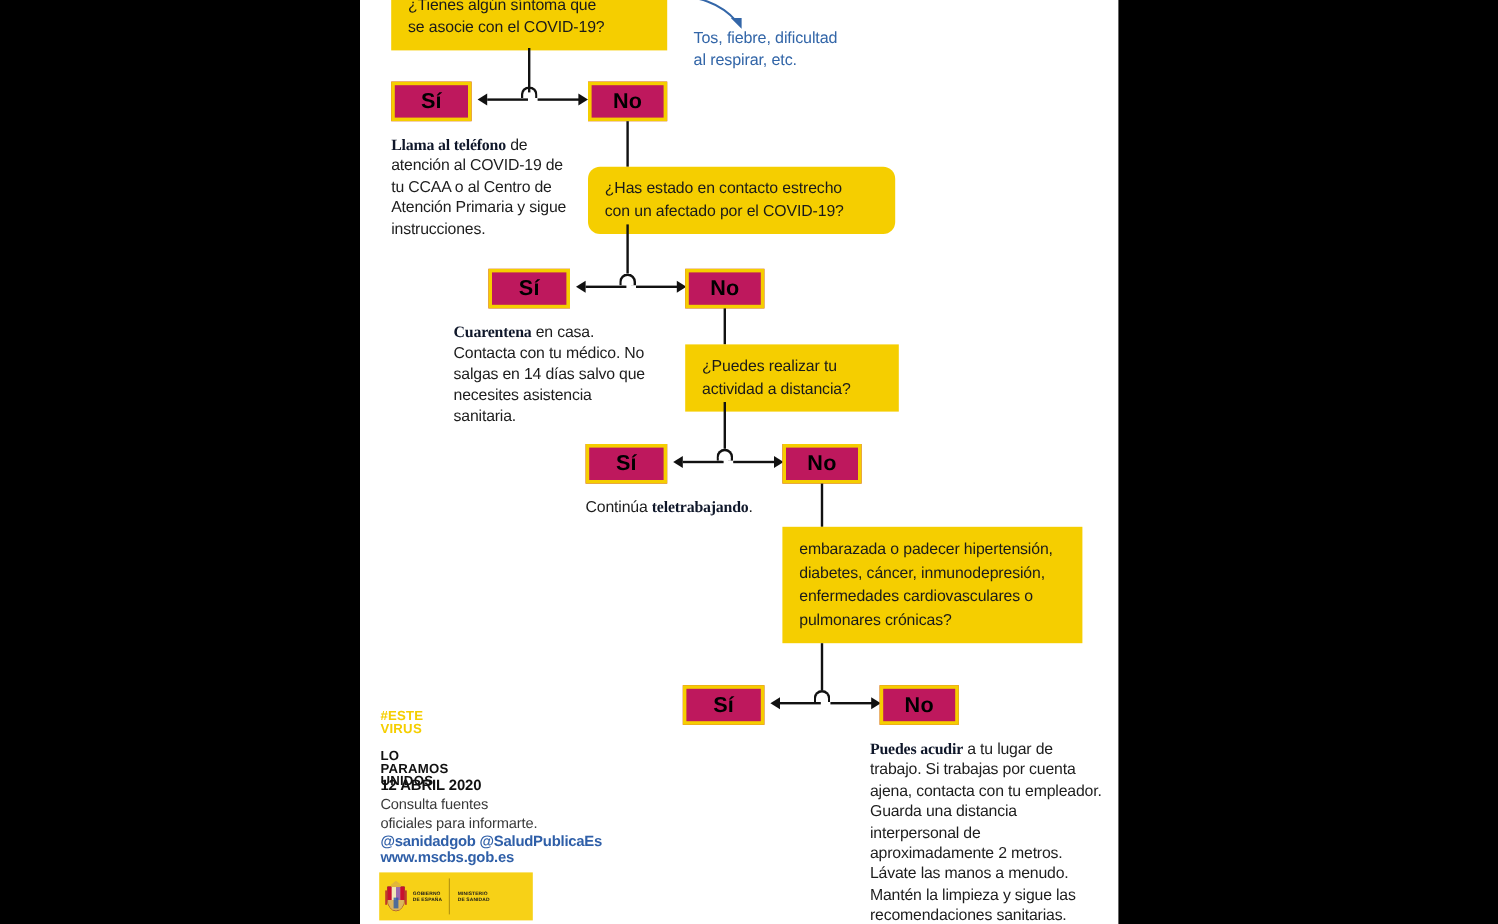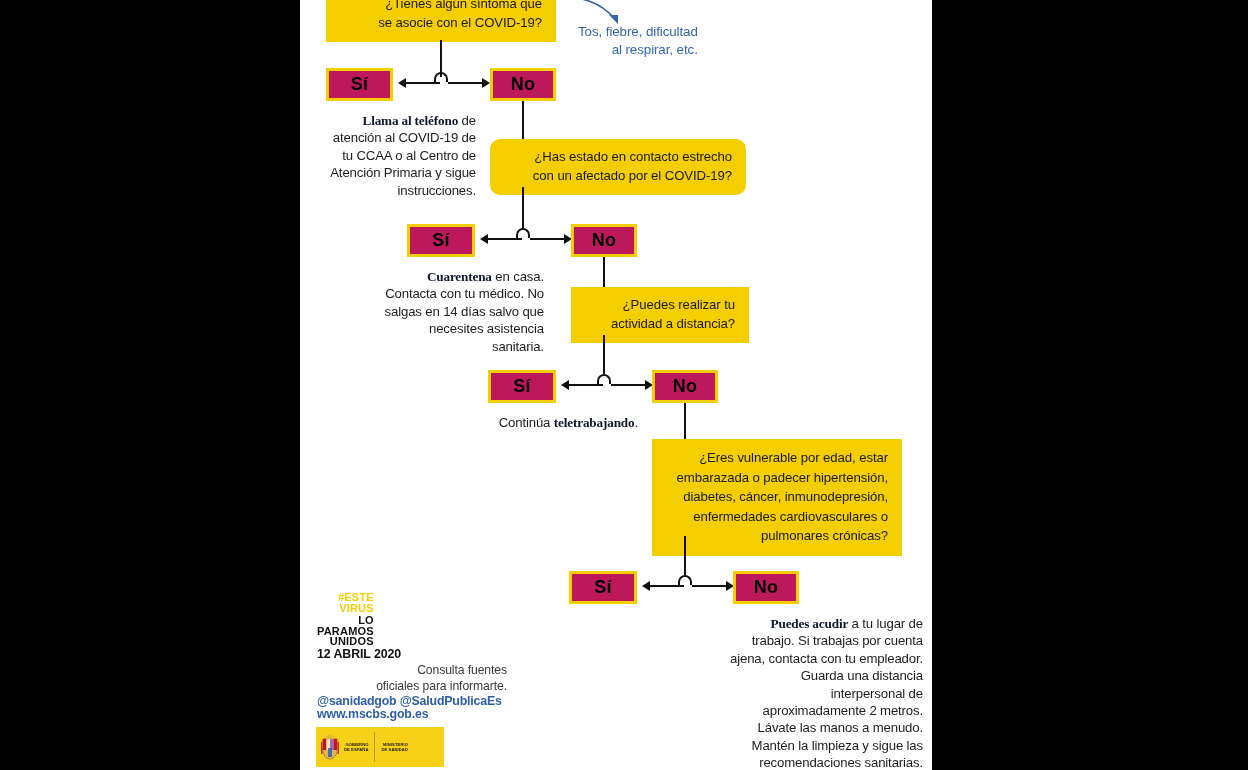--- a/index.html
+++ b/index.html
@@ -14,21 +14,20 @@
     width: 1248px; height: 770px;
     background: #000;
   }
   
   #canvas {
     position: absolute;
     left: 300px; top: 0;
     width: 632px; height: 770px;
     background: #ffffff;
     overflow: hidden;
-    text-align: right;
   }
 
   
   .qbox {
     position: absolute;
     background: #F5CE00;
     color: #1a1a1a;
     font-size: 13.2px;
     line-height: 18.5px;
     padding: 9px 14px 10px 14px;
@@ -230,21 +229,20 @@
       <span>No</span>
     </div>
 
     <div class="atext" style="left:188px; top:414px; width:150px;">
       <span>Continúa </span><b>teletrabajando</b><span>.</span>
     </div>
 
     <div class="vline" style="left:384px; top:403px; height:36px;"></div>
 
     <div class="qbox" style="left:352px; top:439px; width:250px; line-height:19.6px;">
-      <div>¿Eres vulnerable por edad, estar</div>
       <div>embarazada o padecer hipertensión,</div>
       <div>diabetes, cáncer, inmunodepresión,</div>
       <div>enfermedades cardiovasculares o</div>
       <div>pulmonares crónicas?</div>
     </div>
 
     <div class="vline" style="left:384px; top:536px; height:39px;"></div>
     <div class="fork-cap" style="left:378px; top:575px;"></div>
     <div class="hline" style="left:350px; top:585px; width:34px;"></div>
     <div class="hline" style="left:392px; top:585px; width:38px;"></div>
@@ -259,21 +257,21 @@
     </div>
 
 
     <div class="atext" style="left:425px; top:615px; width:198px;">
       <b>Puedes acudir</b><span> a tu lugar de trabajo. Si trabajas por cuenta ajena, contacta con tu empleador. Guarda una distancia interpersonal de aproximadamente 2 metros. Lávate las manos a menudo. Mantén la limpieza y sigue las recomendaciones sanitarias.</span>
     </div>
 
     <div class="logo-campaign" style="left:17px; top:592px;">
       <div class="l1">#ESTE</div>
       <div class="l1">VIRUS</div>
-      <div class="l2" style="margin-top:2px;">LO</div>
+      <div class="l2" style="margin-top:12px;">LO</div>
       <div class="l2">PARAMOS</div>
       <div class="l2">UNIDOS</div>
     </div>
 
     <div class="date-line" style="left:17px; top:647px;">12 ABRIL 2020</div>
 
     <div class="foot-text" style="left:17px; top:663px; width:190px;">
       <div>Consulta fuentes</div>
       <div>oficiales para informarte.</div>
     </div>

